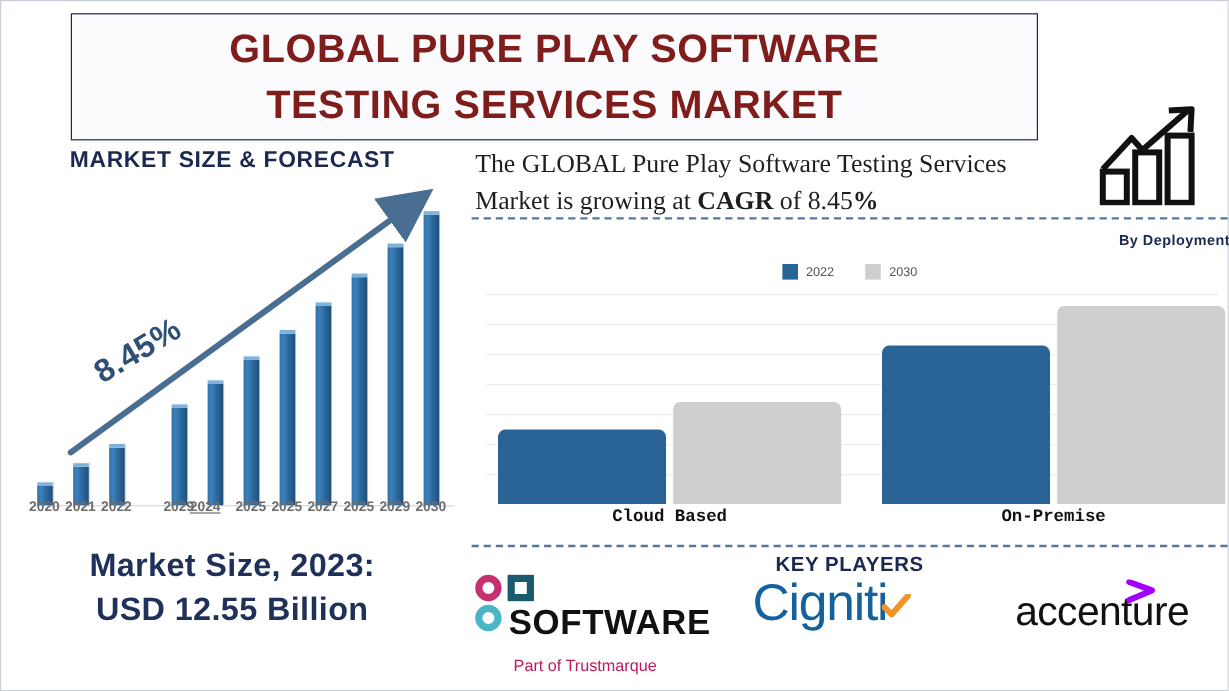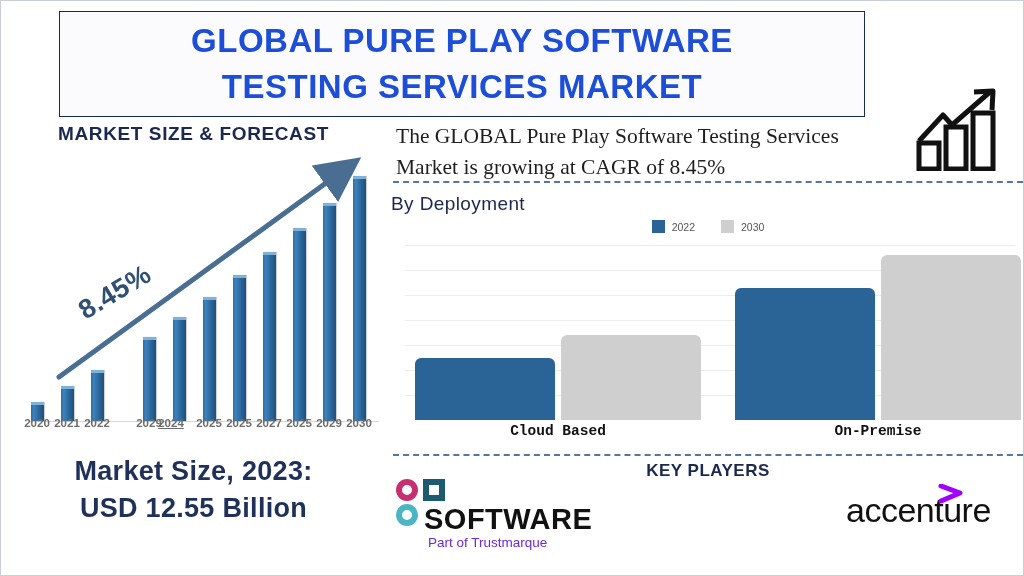--- a/index.html
+++ b/index.html
@@ -23,21 +23,21 @@
     border:1.5px solid #1b2a52;
     background:#fbfbfd;
     display:flex;flex-direction:column;align-items:center;justify-content:center;
     box-sizing:border-box;
   }
   .title-line{
     font-family:"Liberation Sans", sans-serif;
     font-weight:bold;
     font-size:33px;
     letter-spacing:0.5px;
-    color:#1d4ed8;
+    color:#7f1d1d;
     line-height:46px;
     text-align:center;
     white-space:nowrap;
   }
 
   
   .left-panel{position:absolute;left:0;top:116px;width:385px;height:460px;}
   .left-head{
     position:absolute;left:0;top:6px;width:385px;
     text-align:center;
@@ -82,33 +82,33 @@
     letter-spacing:0.3px;
   }
 
   
   .right-panel{position:absolute;left:390px;top:116px;width:634px;height:460px;}
   .blurb{
     position:absolute;left:5px;top:4px;width:505px;
     font-family:"Liberation Serif", serif;
     font-size:21.5px;line-height:31px;color:#1e1e1e;
   }
-  .blurb b{font-weight:normal;}
+  .blurb b{font-weight:bold;}
   .growth-icon{position:absolute;right:18px;top:-32px;width:96px;height:86px;}
   .dash{
     position:absolute;left:2px;width:630px;height:0;
     border-top:2.5px dashed #3a5f8f;
     opacity:.85;
   }
   .dash-1{top:64px;}
   .dash-2{top:337px;}
 
   .dep-title{
-    position:absolute;left:0;top:76px;width:634px;text-align:left;
-    font-size:19px;font-weight:normal;color:#1b2850;letter-spacing:0.4px;
+    position:absolute;left:0;top:76px;width:634px;text-align:right;
+    font-size:12px;font-weight:bold;color:#1b2850;letter-spacing:0.4px;
   }
   .legend{
     position:absolute;left:0;top:103px;width:634px;
     display:flex;justify-content:center;align-items:center;gap:26px;
   }
   .leg{display:flex;align-items:center;gap:7px;}
   .swatch{width:13px;height:13px;display:inline-block;}
   .leg-txt{font-size:10.5px;color:#555;font-family:"Liberation Sans",sans-serif;}
 
   .dep-chart{
@@ -135,21 +135,21 @@
   .acu-marks{position:relative;height:48px;width:90px;}
   .ring{position:absolute;border-radius:50%;box-sizing:border-box;}
   .ring-pink{left:0;top:0;width:22px;height:22px;border:6px solid #c6306f;}
   .ring-teal{left:0;top:25px;width:22px;height:22px;border:6px solid #4ab5c4;}
   .sq-teal{position:absolute;left:27px;top:0;width:22px;height:22px;border:6px solid #1c5a70;box-sizing:border-box;}
   .acu-name{
     position:absolute;left:28px;top:24px;font-size:29px;font-weight:bold;
     color:#111;letter-spacing:0.5px;font-family:"Liberation Sans",sans-serif;
   }
   .acu-sub{
-    position:absolute;left:32px;top:56px;font-size:13.5px;color:#6d28d9;
+    position:absolute;left:32px;top:68px;font-size:13.5px;color:#be185d;
     font-family:"Liberation Sans",sans-serif;
     text-align:center;
   }
 
   
   .cigniti{position:absolute;left:236px;top:8px;width:180px;}
   .cig-name{
     position:relative;font-family:"Liberation Sans",sans-serif;
     font-size:43px;color:#15619e;letter-spacing:-1px;line-height:52px;
   }
@@ -296,20 +296,28 @@
         <div class="acu-marks">
           <span class="ring ring-pink"></span>
           <span class="sq-teal"></span>
           <span class="ring ring-teal"></span>
         </div>
         <div class="acu-name">SOFTWARE</div>
         <div class="acu-sub">Part of Trustmarque</div>
       </div>
 
       <div class="cigniti">
+        <div class="cig-name">
+          <span>Cigniti</span>
+          <span class="cig-check">
+            <svg width="24" height="20" viewBox="0 0 24 20">
+              <path d="M2,11 L8,17 L22,1" stroke="#f0942a" stroke-width="5" fill="none" stroke-linecap="round" stroke-linejoin="round"></path>
+            </svg>
+          </span>
+        </div>
       </div>
 
       <div class="accenture">
         <div class="acc-name">
           <span>accenture</span>
           <span class="acc-arrow">
             <svg width="26" height="20" viewBox="0 0 26 20">
               <path d="M3,2 L22,9 L3,17" stroke="#a100ff" stroke-width="5" fill="none" stroke-linecap="round" stroke-linejoin="round"></path>
             </svg>
           </span>

